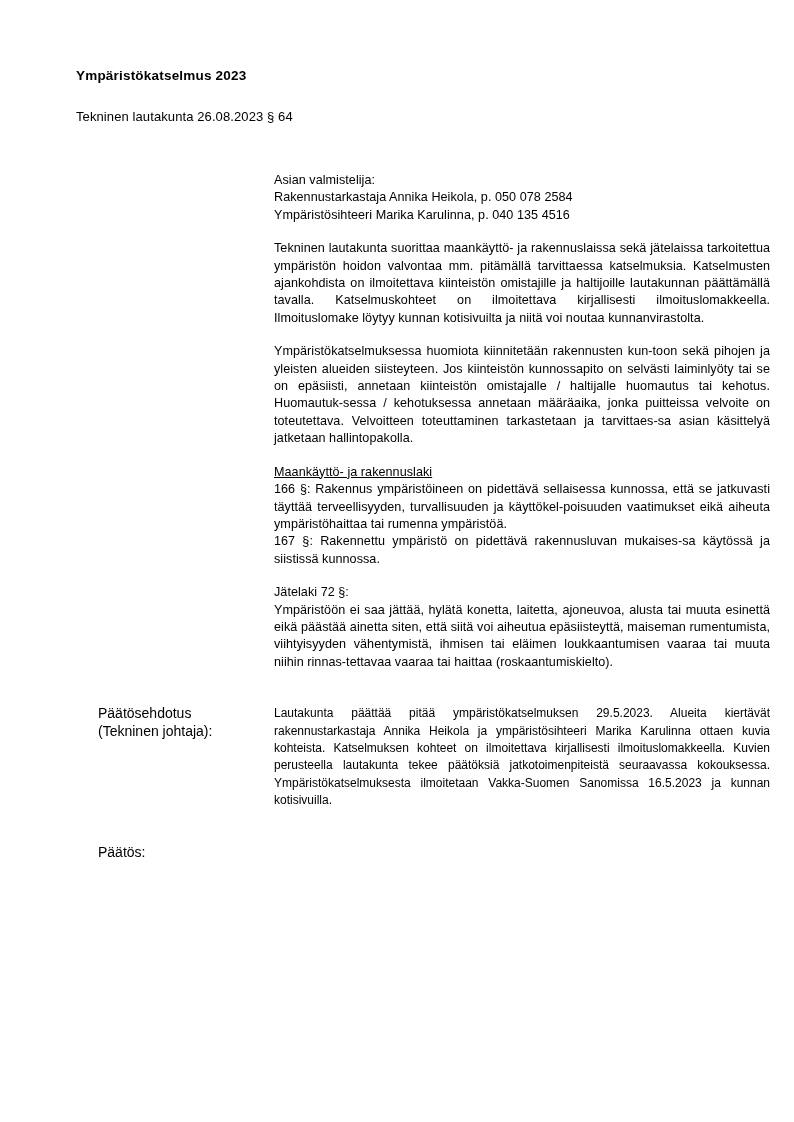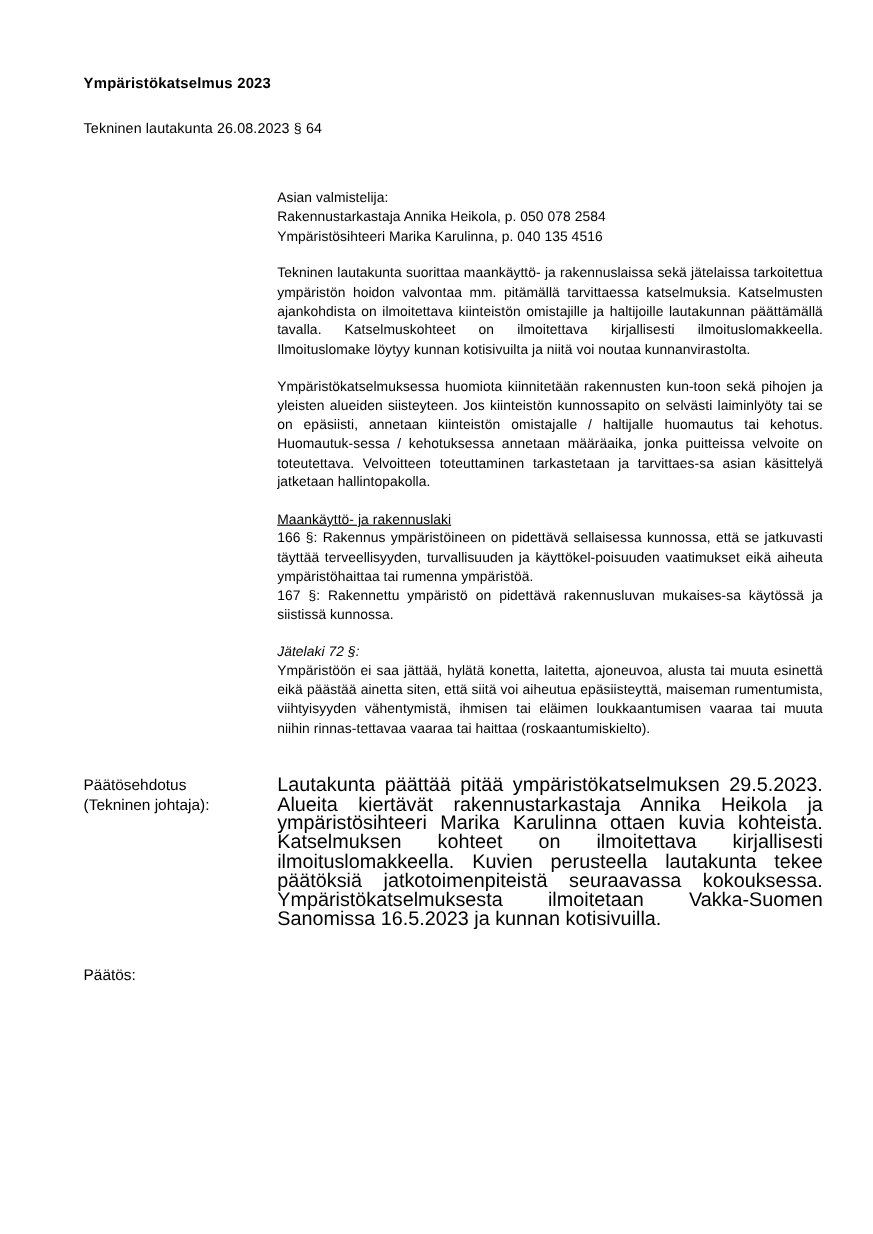--- a/index.html
+++ b/index.html
@@ -29,20 +29,21 @@
     margin: 8px 0 0 0;
   }
   .doc-subtitle {
     font-size: 13px;
     margin: 26px 0 0 0;
     letter-spacing: 0.1px;
   }
   .body-area {
     margin-top: 48px;
     position: relative;
+    margin-left: 22px;
   }
   .indented {
     margin-left: 176px;
     width: 496px;
   }
   p.block {
     font-size: 12.6px;
     line-height: 17.4px;
     margin: 0 0 16px 0;
     text-align: justify;
@@ -61,21 +62,21 @@
   .row-label {
     width: 176px;
     flex: 0 0 176px;
     font-size: 14px;
     line-height: 17.4px;
     white-space: pre-line;
   }
   .row-content {
     width: 496px;
     flex: 0 0 496px;
-    font-size: 18px;
+    font-size: 12px;
     line-height: 17.4px;
     text-align: justify;
     white-space: pre-line;
   }
   .row-content.nojust {
     text-align: left;
   }
 </style>
 </head>
 <body>
@@ -102,21 +103,21 @@
       <p class="block">Ympäristökatselmuksessa  huomiota kiinnitetään rakennusten  kun-toon sekä pihojen ja yleisten  alueiden siisteyteen. Jos kiinteistön kunnossapito on selvästi  laiminlyöty  tai se on epäsiisti, annetaan kiinteistön  omistajalle / haltijalle  huomautus  tai kehotus. Huomautuk-sessa / kehotuksessa  annetaan määräaika, jonka puitteissa velvoite on toteutettava.  Velvoitteen  toteuttaminen  tarkastetaan ja tarvittaes-sa asian käsittelyä jatketaan hallintopakolla.</p>
     </div>
 
     <div class="indented">
       <p class="block nojust" style="margin-bottom:0;text-decoration:underline;">Maankäyttö-  ja rakennuslaki</p>
       <p class="block" style="margin-bottom:0;">166 §: Rakennus  ympäristöineen  on pidettävä sellaisessa kunnossa, että se jatkuvasti  täyttää terveellisyyden,  turvallisuuden  ja käyttökel-poisuuden vaatimukset  eikä aiheuta ympäristöhaittaa  tai rumenna ympäristöä.</p>
       <p class="block">167 §: Rakennettu  ympäristö on pidettävä rakennusluvan  mukaises-sa käytössä ja siistissä kunnossa.</p>
     </div>
 
     <div class="indented">
-      <p class="block nojust" style="margin-bottom:0;font-style:italic;">Jätelaki 72 §:</p>
+      <p class="block nojust" style="margin-bottom:0;">Jätelaki 72 §:</p>
       <p class="block">Ympäristöön  ei saa jättää, hylätä  konetta,  laitetta,  ajoneuvoa,  alusta tai muuta  esinettä eikä päästää ainetta siten, että siitä voi aiheutua epäsiisteyttä, maiseman rumentumista,  viihtyisyyden  vähentymistä, ihmisen tai eläimen loukkaantumisen  vaaraa tai muuta  niihin rinnas-tettavaa vaaraa tai haittaa (roskaantumiskielto).</p>
     </div>
 
     <div class="row">
       <div class="row-label">Päätösehdotus
 (Tekninen  johtaja):</div>
       <div class="row-content">Lautakunta  päättää pitää ympäristökatselmuksen  29.5.2023. Alueita kiertävät rakennustarkastaja  Annika Heikola ja ympäristösihteeri Marika Karulinna  ottaen kuvia kohteista. Katselmuksen  kohteet on ilmoitettava  kirjallisesti ilmoituslomakkeella.  Kuvien perusteella lautakunta  tekee päätöksiä jatkotoimenpiteistä seuraavassa kokouksessa. Ympäristökatselmuksesta  ilmoitetaan Vakka-Suomen Sanomissa 16.5.2023 ja kunnan  kotisivuilla.</div>
     </div>
 
     <div class="row">

